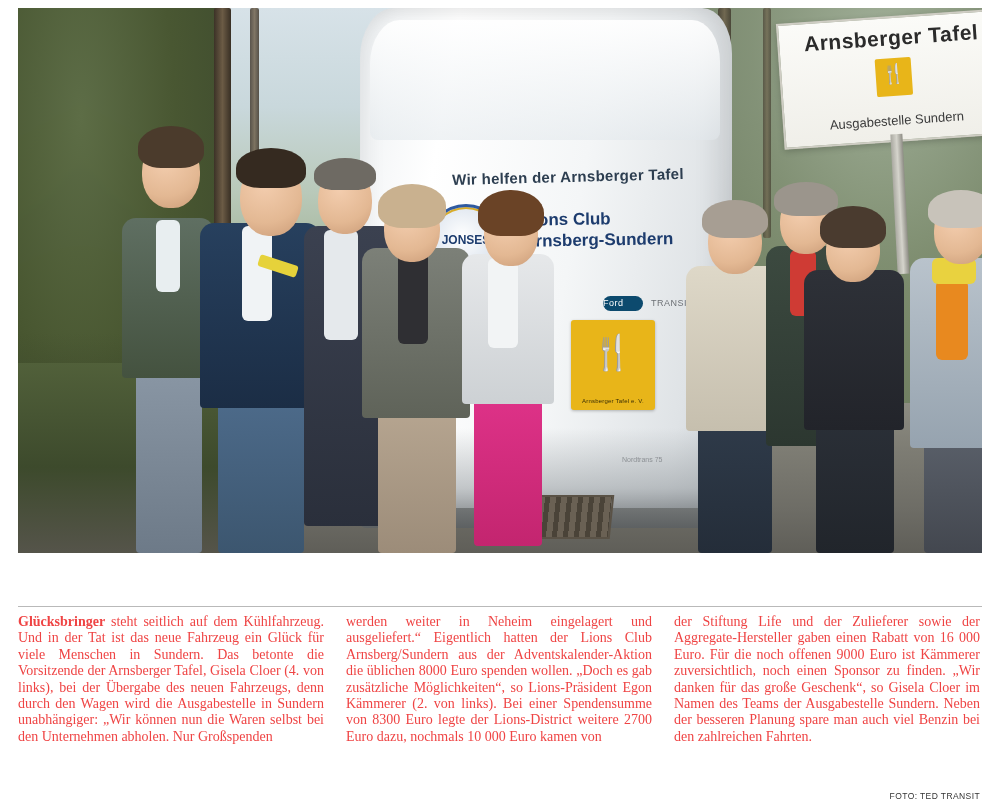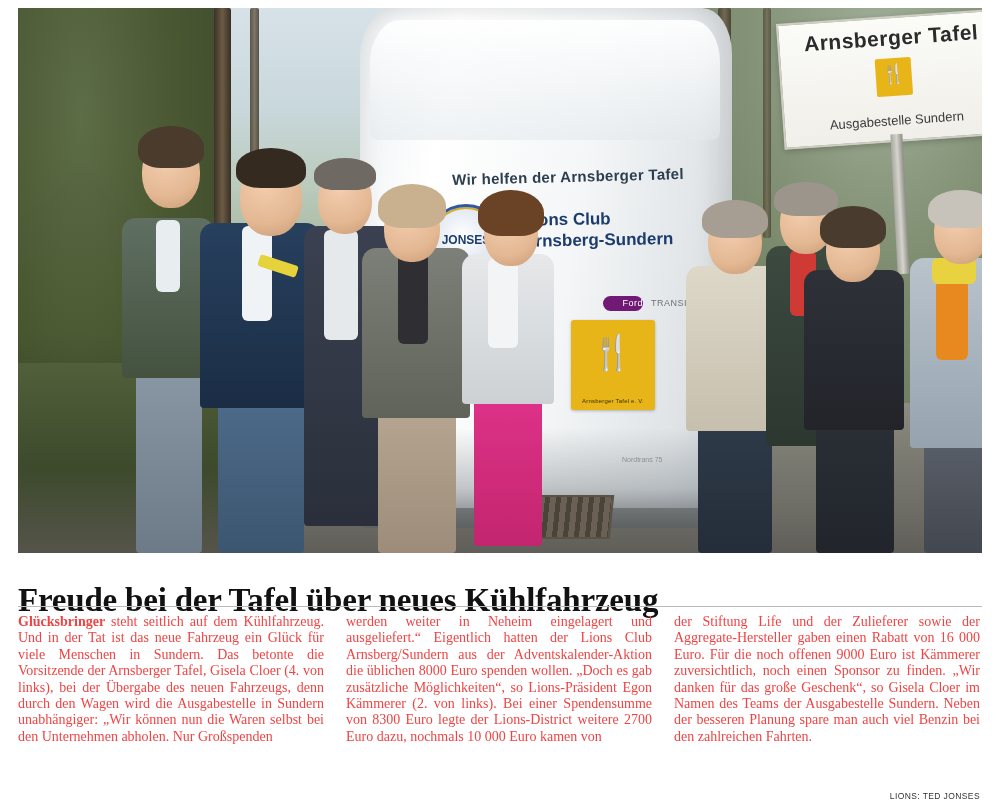--- a/index.html
+++ b/index.html
@@ -177,25 +177,25 @@
     font-family: "Liberation Sans", sans-serif;
     font-size: 6px;
     color: #3a2e05;
     letter-spacing: .2px;
   }
   .ford-badge {
     position: absolute;
     left: 585px; top: 288px;
     width: 40px; height: 15px;
     border-radius: 8px;
-    background: #701a75;
+    background: #0c4a6e;
     color: #fff;
     font-family: "Liberation Sans", sans-serif;
     font-size: 9px;
-    text-align: right;
+    text-align: left;
     line-height: 15px;
     letter-spacing: .5px;
   }
   .transit-badge {
     position: absolute;
     left: 633px; top: 290px;
     font-family: "Liberation Sans", sans-serif;
     font-size: 9px;
     color: #6d7176;
     letter-spacing: .5px;
@@ -459,27 +459,26 @@
       <div class="legs" style="left:906px; top:420px; width:72px; height:125px; background:linear-gradient(180deg,#5b616b,#43474f);"></div>
       <div class="body" style="left:892px; top:250px; width:96px; height:190px; background:linear-gradient(180deg,#b9c3cc,#96a3af);"></div>
       <div class="shirt" style="left:918px; top:272px; width:32px; height:80px; background:#e8891f;"></div>
       <div style="position:absolute; left:914px; top:250px; width:44px; height:26px; background:#e9d23f; border-radius:6px;"></div>
       <div class="head" style="left:916px; top:190px; width:54px; height:66px;"></div>
       <div class="hair" style="left:910px; top:182px; width:66px; height:38px; background:#c8c3ba;"></div>
     </div>
 
   </div>
 
-  <h1 class="headline">Freude bei der Tafel über neues Kühlfahrzeug</h1>
   <div class="rule"></div>
 
   <div class="cols">
     <div class="col">
       <span class="lead">Glücksbringer</span><span> steht seitlich auf dem Kühlfahrzeug. Und in der Tat ist das neue Fahrzeug ein Glück für viele Menschen in Sundern. Das betonte die Vorsitzende der Arnsberger Tafel, Gisela Cloer (4. von links), bei der Übergabe des neuen Fahrzeugs, denn durch den Wagen wird die Ausgabestelle in Sundern unabhängiger: „Wir können nun die Waren selbst bei den Unternehmen abholen. Nur Großspenden</span>
     </div>
     <div class="col">werden weiter in Neheim eingelagert und ausgeliefert.“ Eigentlich hatten der Lions Club Arnsberg/Sundern aus der Adventskalender-Aktion die üblichen 8000 Euro spenden wollen. „Doch es gab zusätzliche Möglichkeiten“, so Lions-Präsident Egon Kämmerer (2. von links). Bei einer Spendensumme von 8300 Euro legte der Lions-District weitere 2700 Euro dazu, nochmals 10 000 Euro kamen von</div>
     <div class="col3-wrap">
       <div class="col">der Stiftung Life und der Zulieferer sowie der Aggregate-Hersteller gaben einen Rabatt von 16 000 Euro. Für die noch offenen 9000 Euro ist Kämmerer zuversichtlich, noch einen Sponsor zu finden. „Wir danken für das große Geschenk“, so Gisela Cloer im Namen des Teams der Ausgabestelle Sundern. Neben der besseren Planung spare man auch viel Benzin bei den zahlreichen Fahrten.</div>
-      <div class="credit">LIONS: TED JONSES</div>
+      <div class="credit">FOTO: TED TRANSIT</div>
     </div>
   </div>
 
 </div>
 
 </body></html>

